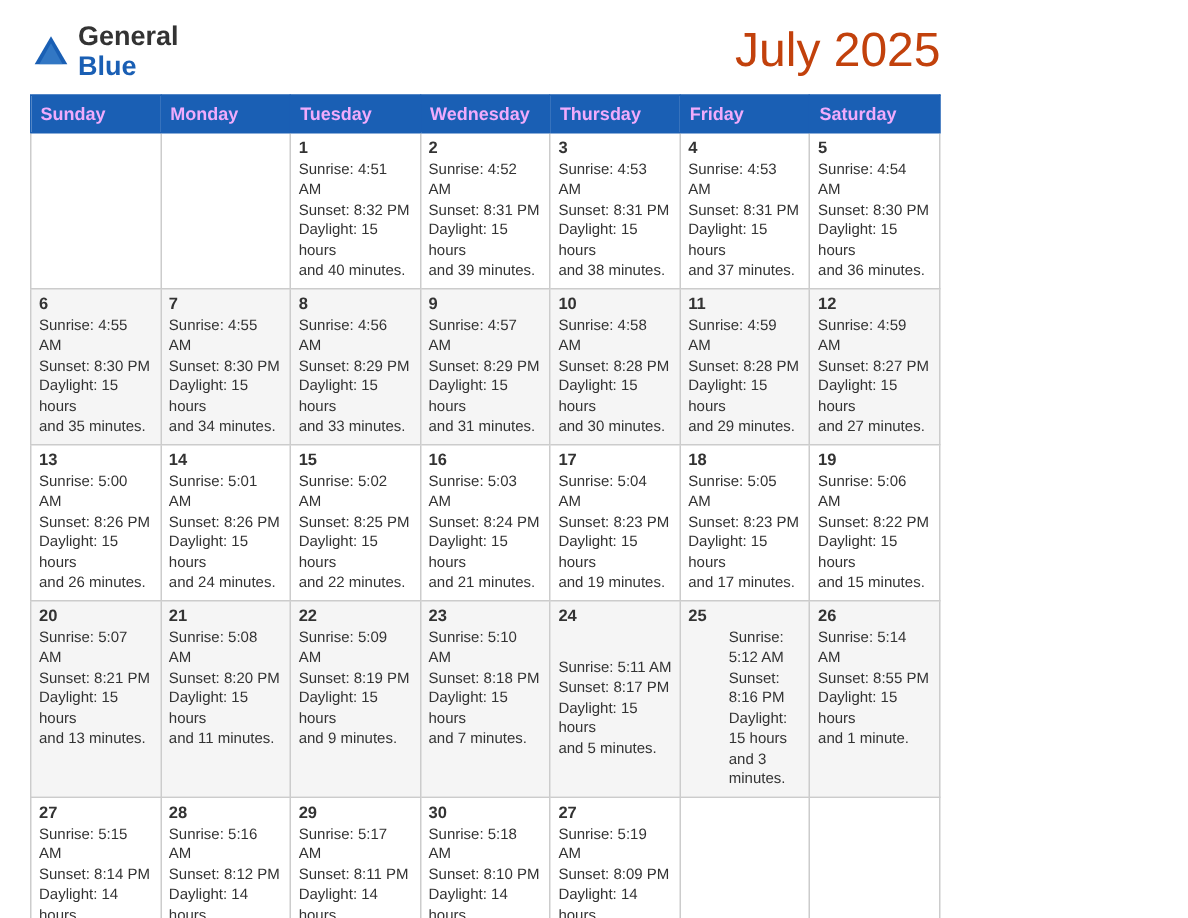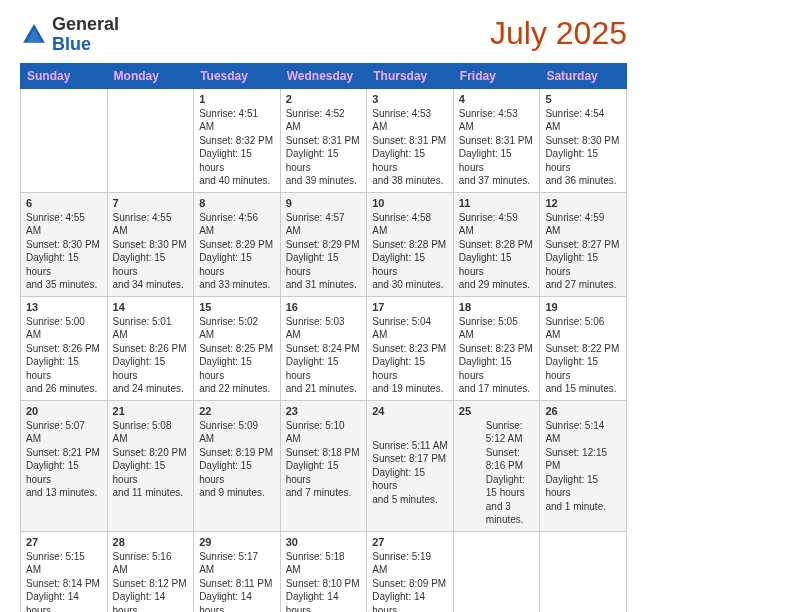--- a/index.html
+++ b/index.html
@@ -309,21 +309,21 @@
           <td>
             <span class="day-num">25</span>
             <div class="day-info" style="white-space: pre-line; margin-left: 27px;">Sunrise: 5:12 AM
 Sunset: 8:16 PM
 Daylight: 15 hours
 and 3 minutes.</div>
           </td>
           <td>
             <span class="day-num">26</span>
             <div class="day-info" style="white-space: pre-line;">Sunrise: 5:14 AM
-Sunset: 12:15 PM
+Sunset: 8:55 PM
 Daylight: 15 hours
 and 1 minute.</div>
           </td>
         </tr>
         <tr>
           <td>
             <span class="day-num">27</span>
             <div class="day-info" style="white-space: pre-line;">Sunrise: 5:15 AM
 Sunset: 8:14 PM
 Daylight: 14 hours

